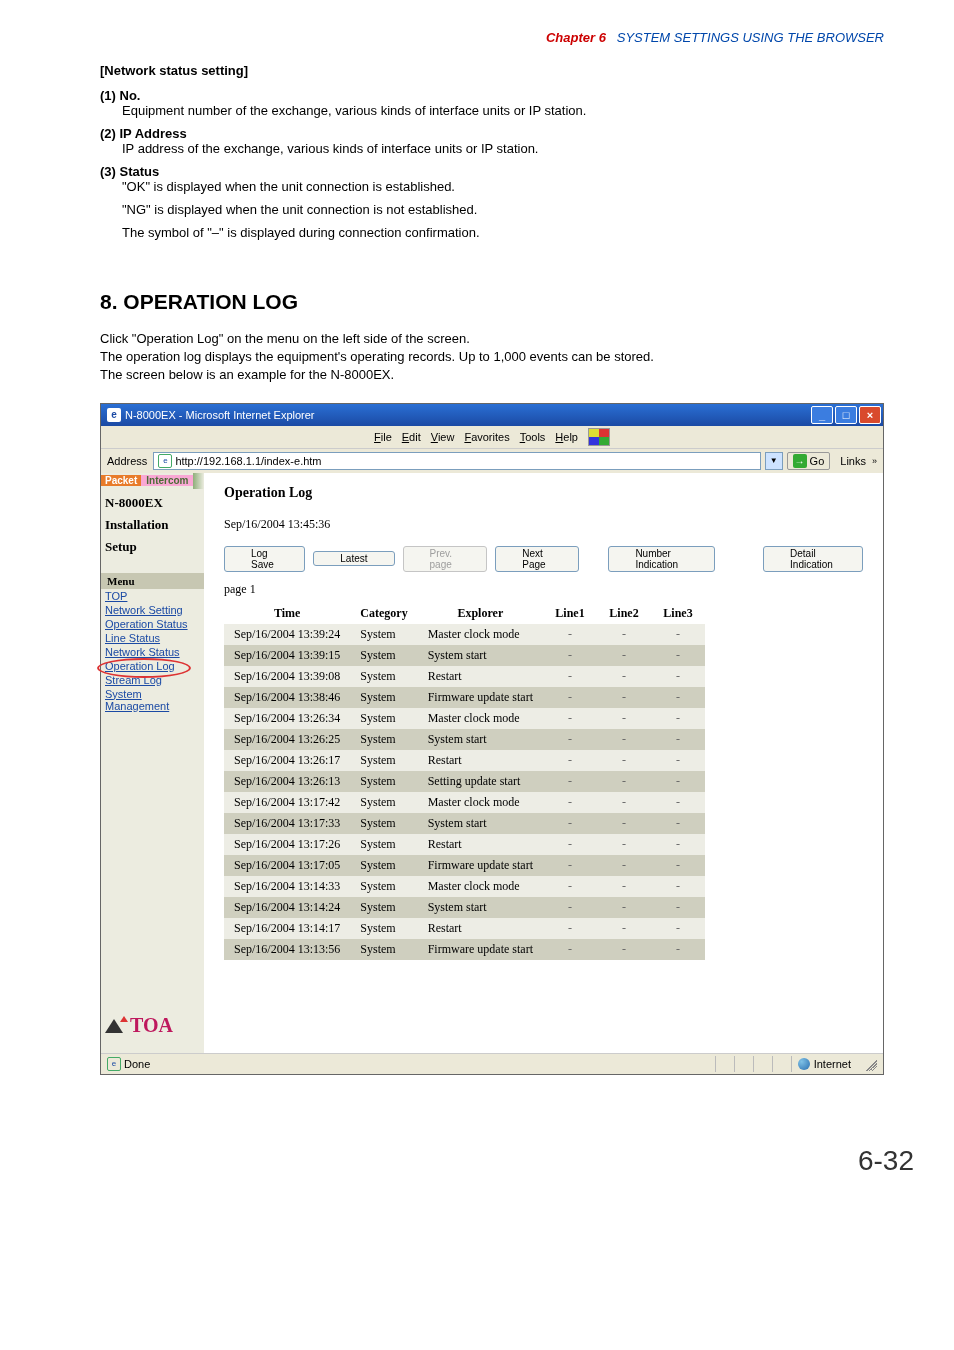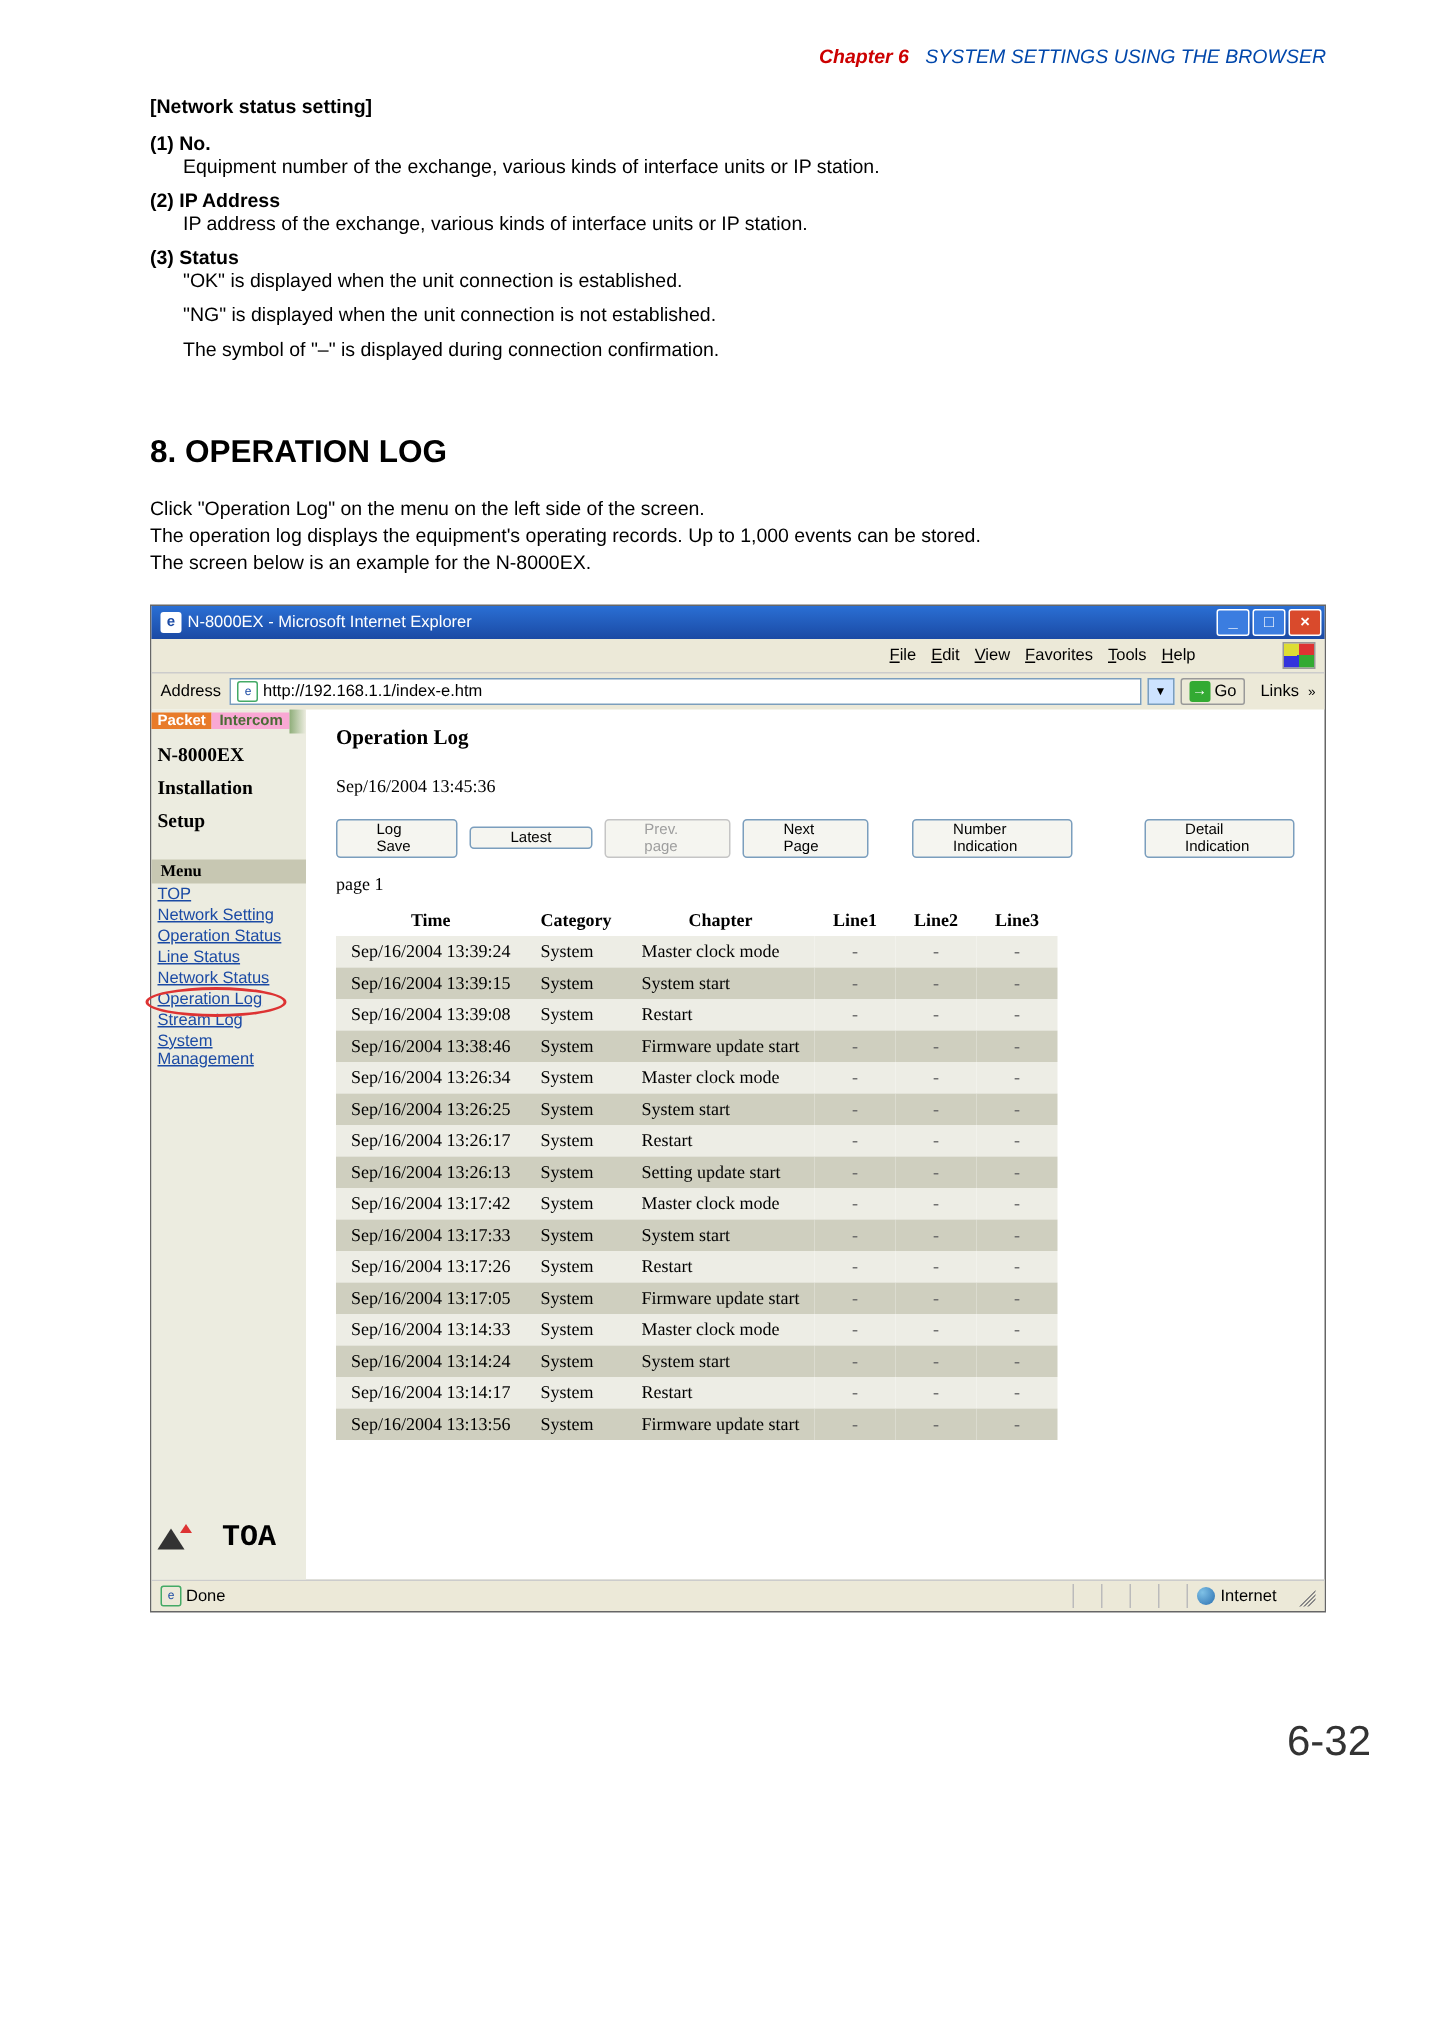--- a/index.html
+++ b/index.html
@@ -53,21 +53,21 @@
   .winbtns { display:flex; gap:2px; }
   .winbtn {
     width:20px; height:16px; display:flex; align-items:center;
     justify-content:center; font-size:11px; font-weight:bold;
     border:1px solid #fff; border-radius:2px; color:#fff;
   }
   .winbtn.min, .winbtn.max { background:#3b7de0; }
   .winbtn.close { background:#d94a2c; }
   .menubar {
     background:#ece9d8; padding:2px 6px; color:#000;
-    display:flex; justify-content:flex-end; align-items:center;gap:48px;
+    display:flex; justify-content:center; align-items:center;
   }
   .menubar .menuitem { margin-right:10px; }
   .menubar .menuitem .ul { text-decoration: underline; }
   .win-logo {
     width:20px; height:16px;
     background: conic-gradient(#d33 0 25%, #3a3 25% 50%, #33d 50% 75%, #dd3 75% 100%);
     border:1px solid #999;
   }
   .addrbar {
     background:#ece9d8; padding:3px 6px; border-top:1px solid #ccc;
@@ -119,22 +119,22 @@
   .sb-link { color:#1b4aa4; text-decoration:underline; padding:1px 4px; display:block; }
   .sb-callout {
     position:relative; display:inline-block;
   }
   .sb-callout::after {
     content:""; position:absolute; border:2px solid #d33; border-radius:50%;
     width:90px; height:16px; left:-4px; top:-1px; pointer-events:none;
   }
   .toa-logo {
     margin-top:auto; padding:8px 4px 16px 4px;
-    font-family:Liberation Mono, monospace; font-size:20px; color:#000000; font-weight:bold;
-    display:flex; align-items:center; gap:23px;
+    font-family:Liberation Serif, serif; font-size:20px; color:#be185d; font-weight:bold;
+    display:flex; align-items:center; gap:5px;
   }
   .toa-mark {
     width:20px; height:18px; position:relative; display:inline-block;
   }
   .toa-mark::before {
     content:""; position:absolute; width:0; height:0;
     border-left:9px solid transparent; border-right:9px solid transparent;
     border-bottom:14px solid #333; top:3px; left:0;
   }
   .toa-mark::after {
@@ -283,21 +283,21 @@
           <span class="ui-btn">Number Indication</span>
           <span style="width:50px"></span>
           <span class="ui-btn">Detail Indication</span>
         </div>
         <div class="page-lbl">page 1</div>
         <table class="logtable">
           <thead>
               <tr id="loghead">
                 <th>Time</th>
                 <th>Category</th>
-                <th>Chapter</th>
+                <th>Explorer</th>
                 <th>Line1</th>
                 <th>Line2</th>
                 <th>Line3</th>
               </tr>
             </thead>
           <tbody id="logbody">
               <tr class="odd">
                 <td>Sep/16/2004 13:39:24</td>
                 <td>System</td>
                 <td>Master clock mode</td>

